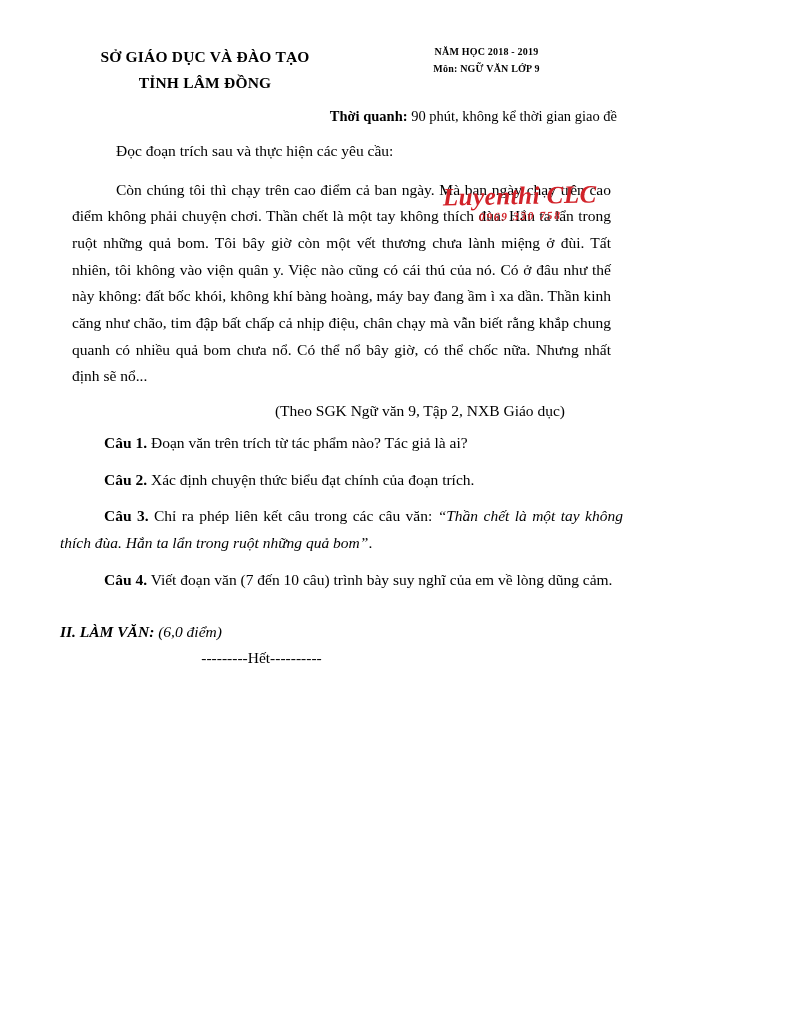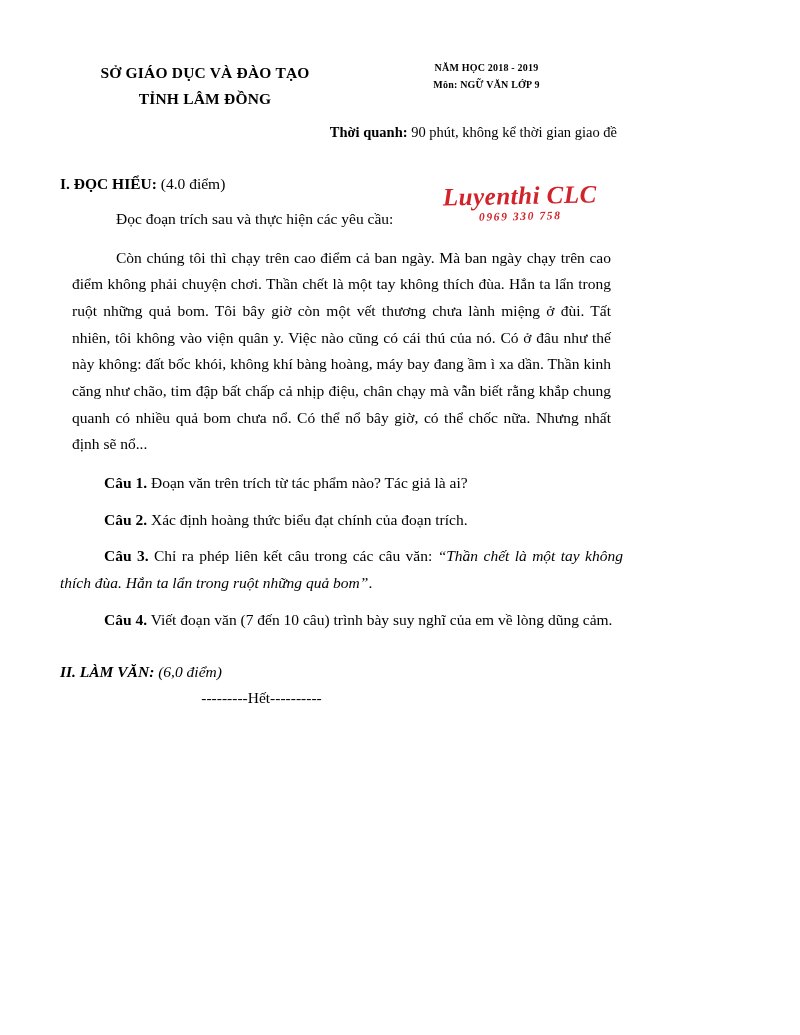--- a/index.html
+++ b/index.html
@@ -13,21 +13,21 @@
     font-family: "Liberation Serif", serif;
     color: #000000;
     position: relative;
     overflow: hidden;
   }
   .page {
     position: relative;
     width: 683px;
     height: 1035px;
     box-sizing: border-box;
-    padding: 56px 60px 0 60px;
+    padding: 40px 60px 0 60px;
   }
 
   
   .header {
     display: flex;
     flex-direction: row;
     align-items: flex-start;
     justify-content: flex-start;
     margin-top: 4px;
   }
@@ -166,36 +166,33 @@
   <div class="time-line">
     <span class="tl-label">Thời quanh:</span>
     <span>90 phút, không kể thời gian giao đề</span>
   </div>
 
   <div class="logo">
     <div class="logo-main">Luyenthi CLC</div>
     <div class="logo-phone">0969 330 758</div>
   </div>
 
-  <div class="section-head">
-    <span class="sh-label">I. ĐỌC HIỂU:</span>
-    <span class="sh-score">(4.0 điểm)</span>
-  </div>
 
   <p class="para first-line">Đọc đoạn trích sau và thực hiện các yêu cầu:</p>
 
   <p class="para excerpt">Còn chúng tôi thì chạy trên cao điểm cả ban ngày. Mà ban ngày chạy trên cao điểm không phải chuyện chơi. Thần chết là một tay không thích đùa. Hắn ta lẩn trong ruột những quả bom. Tôi bây giờ còn một vết thương chưa lành miệng ở đùi. Tất nhiên, tôi không vào viện quân y. Việc nào cũng có cái thú của nó. Có ở đâu như thế này không: đất bốc khói, không khí bàng hoàng, máy bay đang ầm ì xa dần. Thần kinh căng như chão, tim đập bất chấp cả nhịp điệu, chân chạy mà vẫn biết rằng khắp chung quanh có nhiều quả bom chưa nổ. Có thể nổ bây giờ, có thể chốc nữa. Nhưng nhất định sẽ nổ...</p>
 
+  <div class="source">(Theo SGK Ngữ văn 9, Tập 2, NXB Giáo dục)</div>
 
   <div class="question">
     <span class="q-num">Câu 1.</span><span> Đoạn văn trên trích từ tác phẩm nào? Tác giả là ai?</span>
   </div>
 
   <div class="question">
-    <span class="q-num">Câu 2.</span><span> Xác định hoàng thức biểu đạt chính của đoạn trích.</span>
+    <span class="q-num">Câu 2.</span><span> Xác định chuyện thức biểu đạt chính của đoạn trích.</span>
   </div>
 
   <div class="question">
     <span class="q-num">Câu 3.</span><span> Chỉ ra phép liên kết câu trong các câu văn: </span><span class="q-quote">“Thần chết là một tay không thích đùa. Hắn ta lẩn trong ruột những quả bom”</span><span>.</span>
   </div>
 
   <div class="question">
     <span class="q-num">Câu 4.</span><span> Viết đoạn văn (7 đến 10 câu) trình bày suy nghĩ của em về lòng dũng cảm.</span>
   </div>
 

